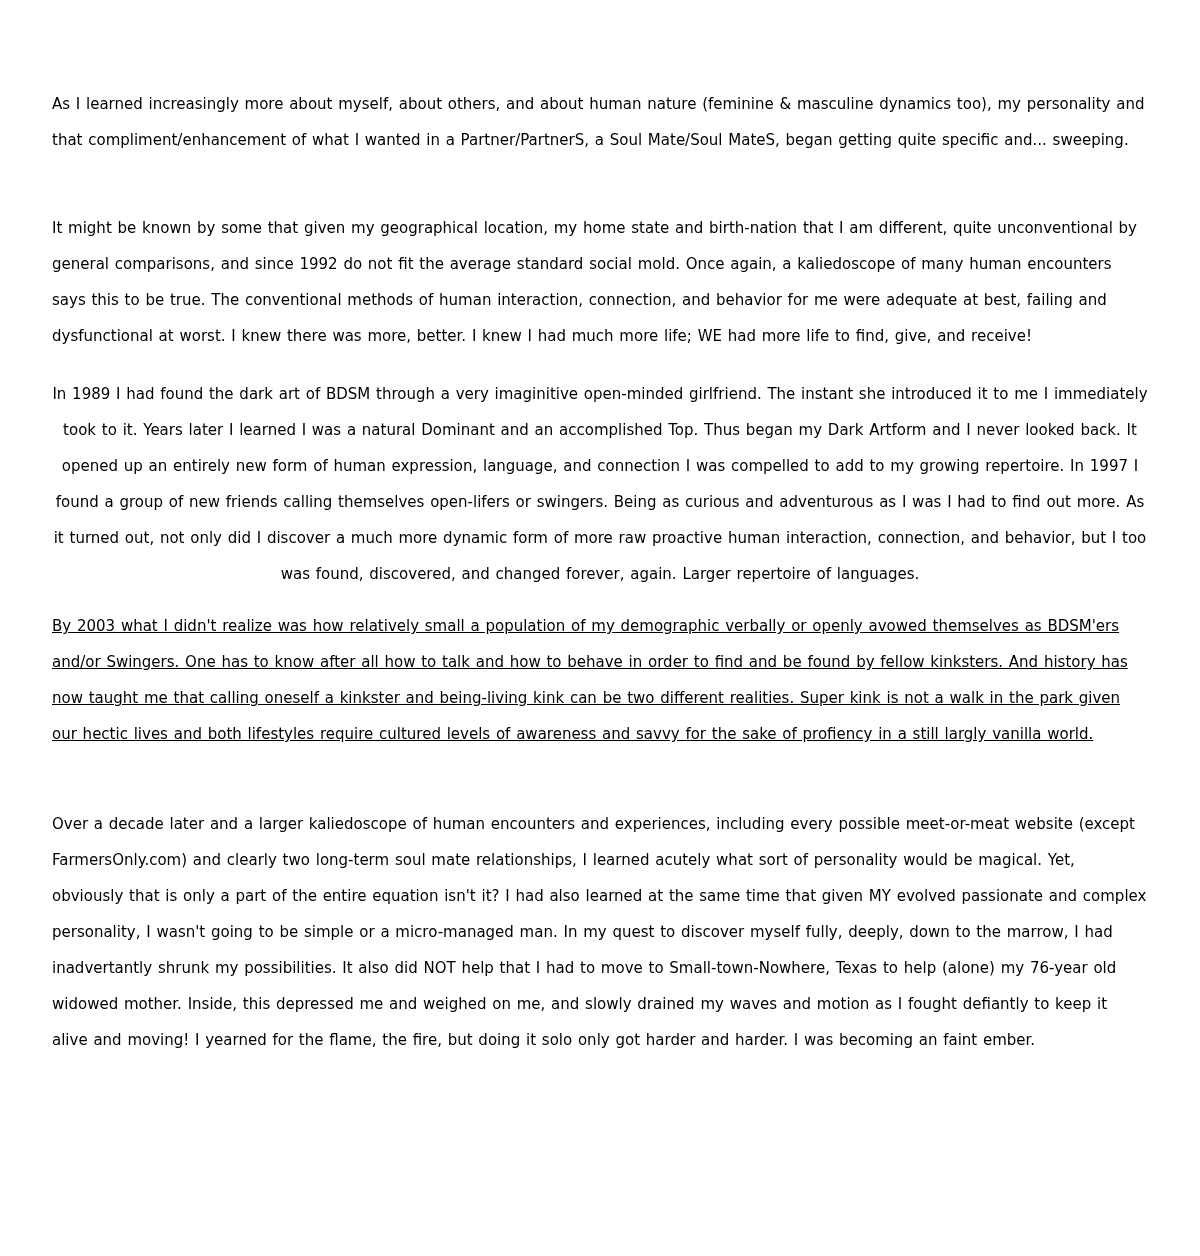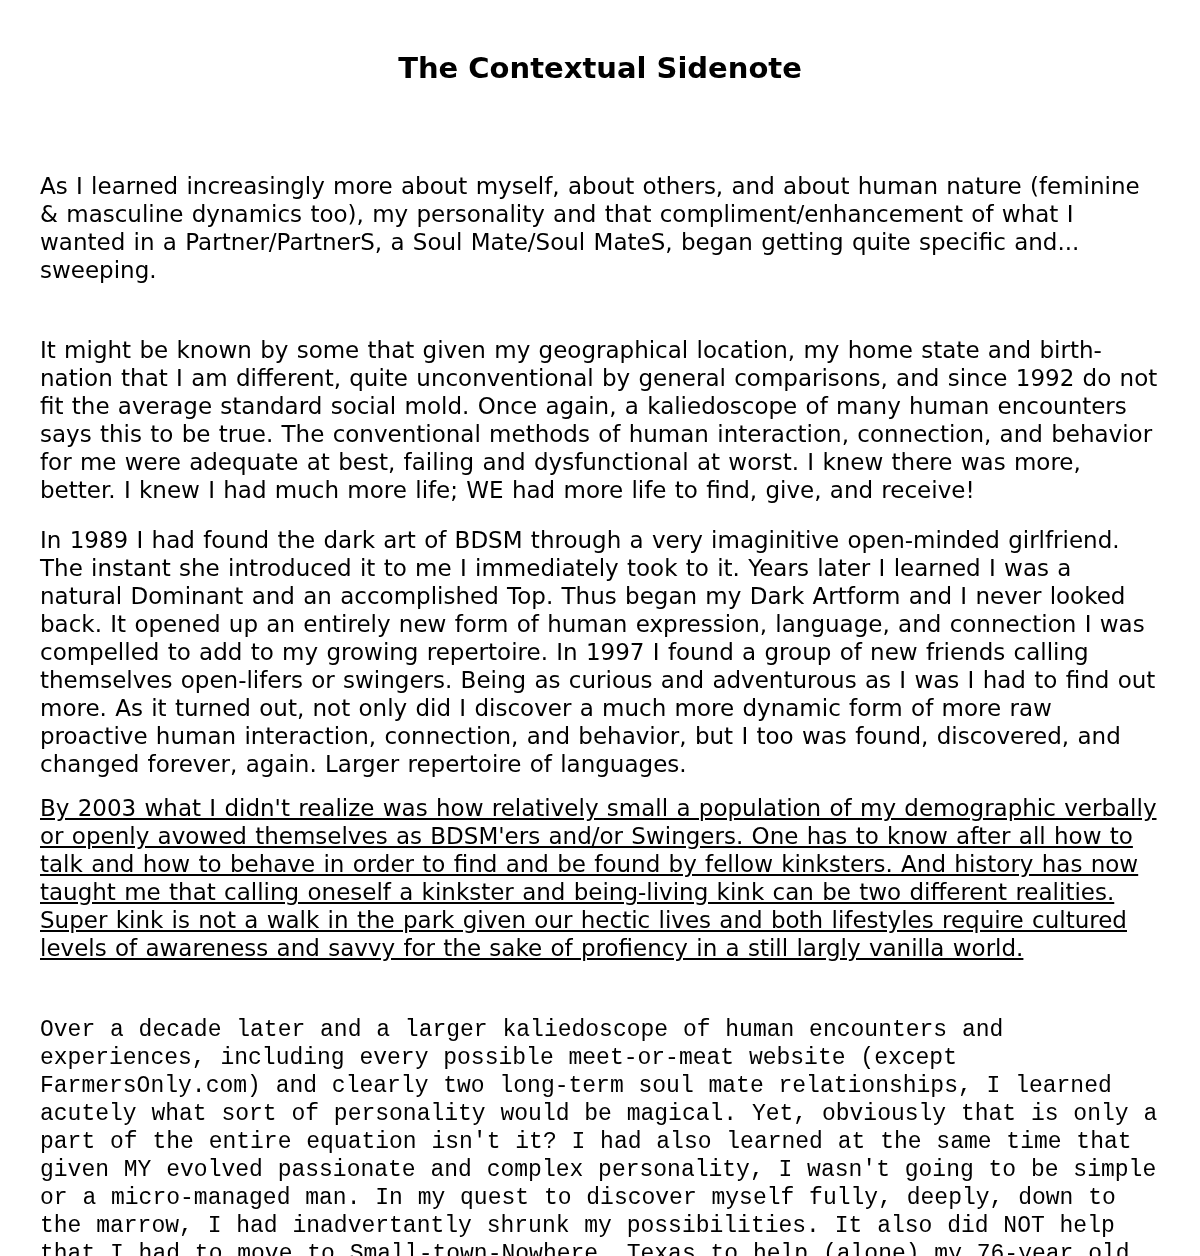--- a/index.html
+++ b/index.html
@@ -23,37 +23,36 @@
     }
     .doc-title {
       margin: 50px 0 0 0;
       font-size: 29px;
       line-height: 36px;
       font-weight: 700;
       text-align: center;
       letter-spacing: 0px;
     }
     .para {
-      font-size: 23px;
-      line-height: 28px;
-      margin: 4px;
+      font-size: 15px;
+      line-height: 36px;
+      margin: 16px;
       text-align: left;
       word-spacing: 1px;
     }
     .para.first   { margin-top: 86px; }
     .para.gap-lg  { margin-top: 52px; }
-    .para.gap-sm  { margin-top: 22px; }
+    .para.gap-sm  { margin-top: 22px; text-align: center; }
     .para.gap-xs  { margin-top: 16px; text-decoration: underline; }
-    .para.gap-lg2 { margin-top: 54px; font-family: Liberation Mono, monospace; }
+    .para.gap-lg2 { margin-top: 54px; }
   </style>
 </head>
 <body>
 
 <div class="page">
-  <h1 class="doc-title">The Contextual Sidenote</h1>
 
   <p class="para first">As I learned increasingly more about myself, about others, and about human nature (feminine &amp; masculine dynamics too), my personality and that compliment/enhancement of what I wanted in a Partner/PartnerS, a Soul Mate/Soul MateS, began getting quite specific and... sweeping.</p>
 
   <p class="para gap-lg">It might be known by some that given my geographical location, my home state and birth-nation that I am different, quite unconventional by general comparisons, and since 1992 do not fit the average standard social mold. Once again, a kaliedoscope of many human encounters says this to be true. The conventional methods of human interaction, connection, and behavior for me were adequate at best, failing and dysfunctional at worst. I knew there was more, better. I knew I had much more life; WE had more life to find, give, and receive!</p>
 
   <p class="para gap-sm">In 1989 I had found the dark art of BDSM through a very imaginitive open-minded girlfriend. The instant she introduced it to me I immediately took to it. Years later I learned I was a natural Dominant and an accomplished Top. Thus began my Dark Artform and I never looked back. It opened up an entirely new form of human expression, language, and connection I was compelled to add to my growing repertoire. In 1997 I found a group of new friends calling themselves open-lifers or swingers. Being as curious and adventurous as I was I had to find out more. As it turned out, not only did I discover a much more dynamic form of more raw proactive human interaction, connection, and behavior, but I too was found, discovered, and changed forever, again. Larger repertoire of languages.</p>
 
   <p class="para gap-xs">By 2003 what I didn't realize was how relatively small a population of my demographic verbally or openly avowed themselves as BDSM'ers and/or Swingers. One has to know after all how to talk and how to behave in order to find and be found by fellow kinksters. And history has now taught me that calling oneself a kinkster and being-living kink can be two different realities. Super kink is not a walk in the park given our hectic lives and both lifestyles require cultured levels of awareness and savvy for the sake of profiency in a still largly vanilla world.</p>
 
   <p class="para gap-lg2">Over a decade later and a larger kaliedoscope of human encounters and experiences, including every possible meet-or-meat website (except FarmersOnly.com) and clearly two long-term soul mate relationships, I learned acutely what sort of personality would be magical. Yet, obviously that is only a part of the entire equation isn't it? I had also learned at the same time that given MY evolved passionate and complex personality, I wasn't going to be simple or a micro-managed man. In my quest to discover myself fully, deeply, down to the marrow, I had inadvertantly shrunk my possibilities. It also did NOT help that I had to move to Small-town-Nowhere, Texas to help (alone) my 76-year old widowed mother. Inside, this depressed me and weighed on me, and slowly drained my waves and motion as I fought defiantly to keep it alive and moving! I yearned for the flame, the fire, but doing it solo only got harder and harder. I was becoming an faint ember.</p>

